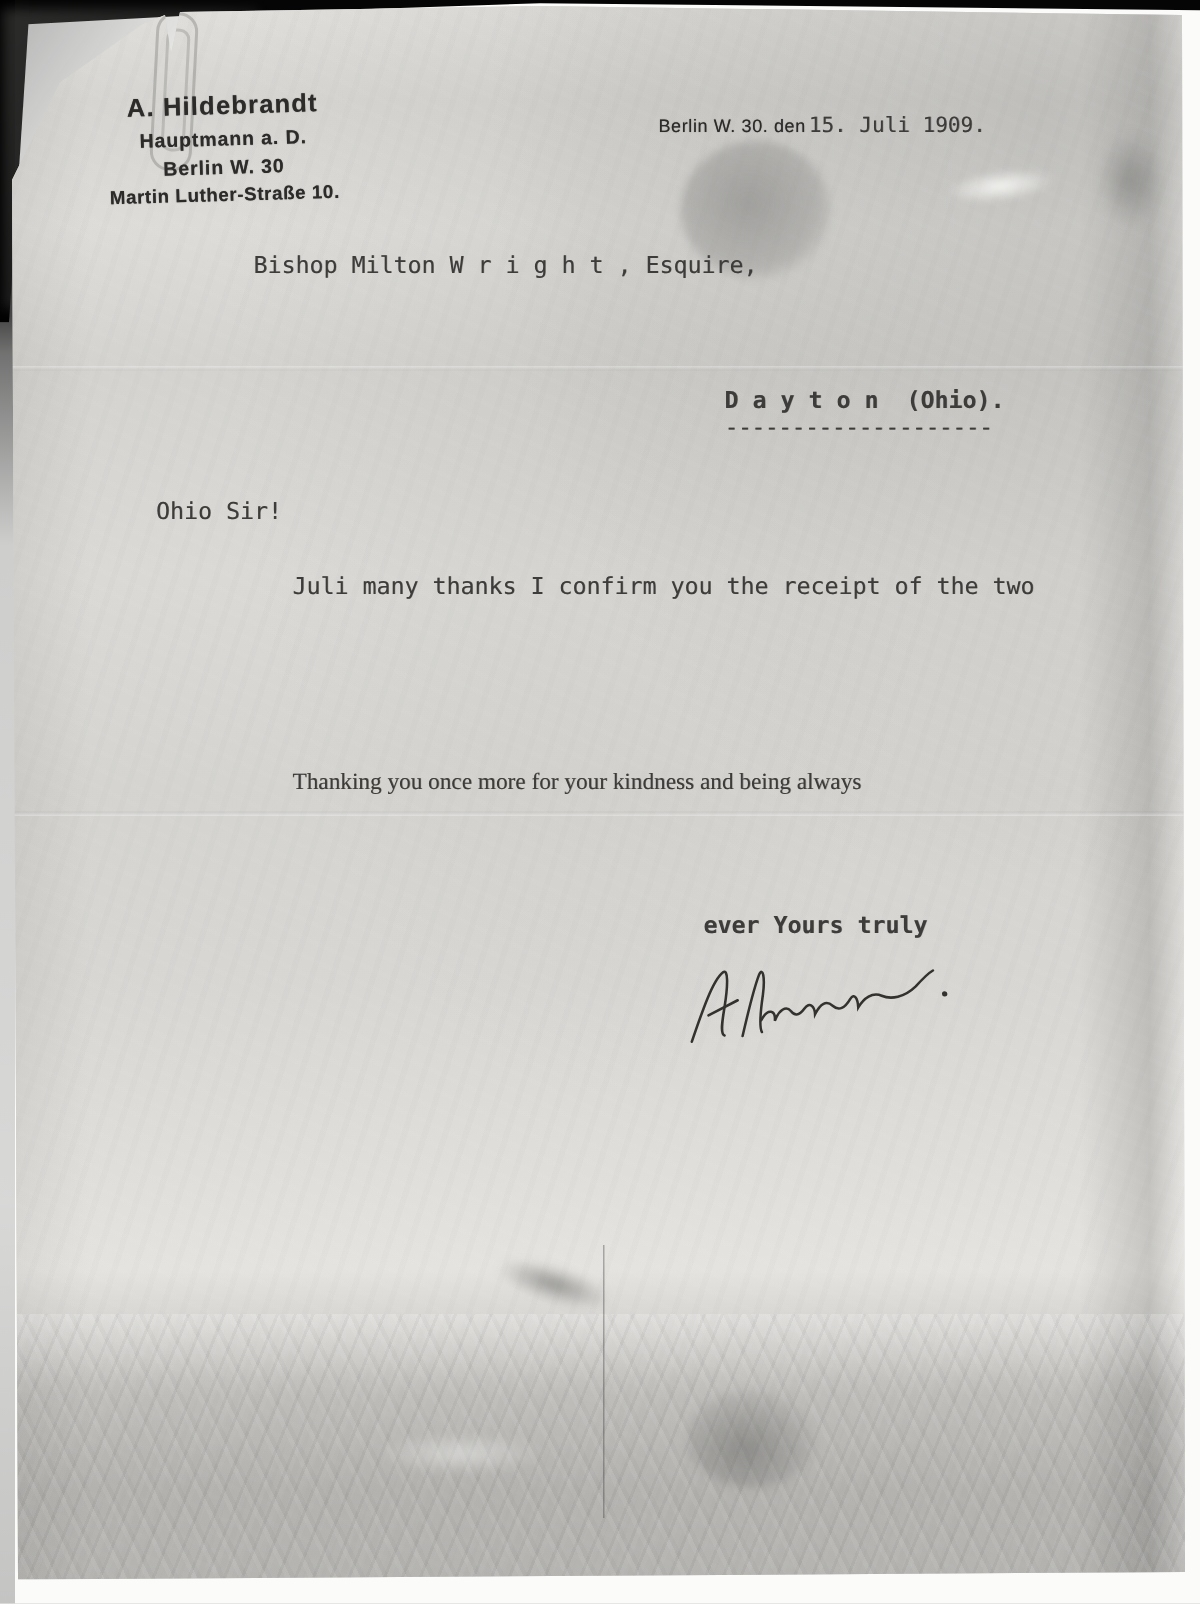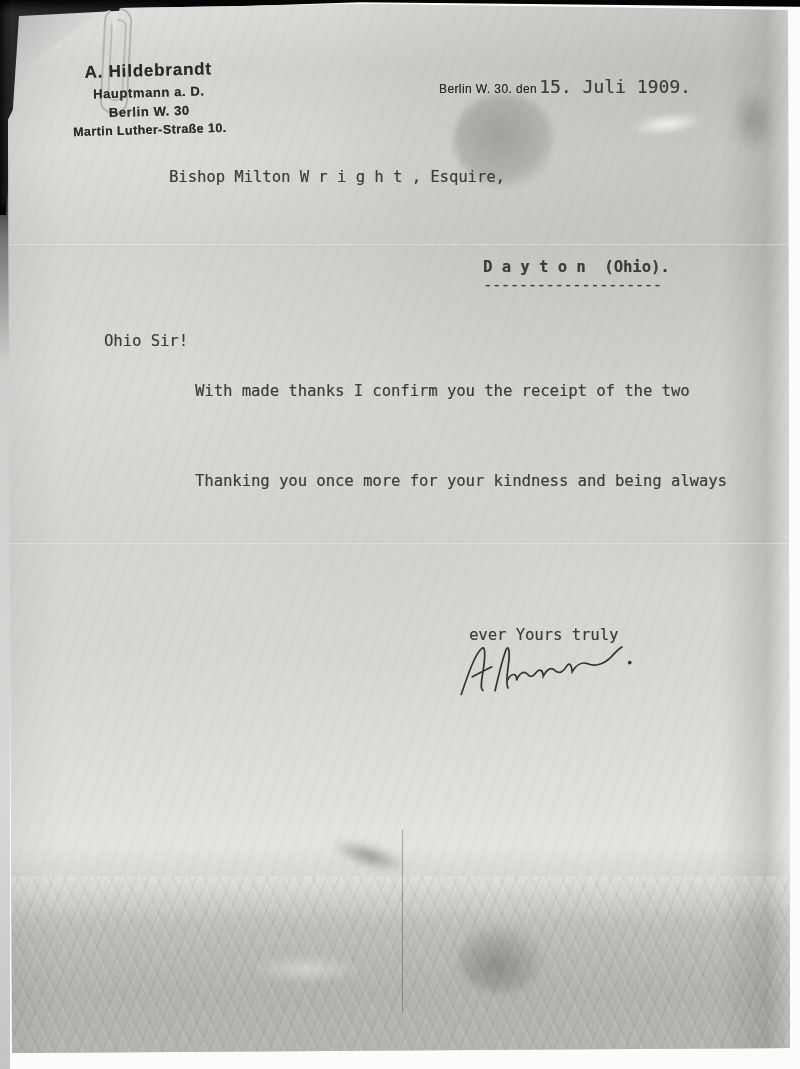--- a/index.html
+++ b/index.html
@@ -119,32 +119,32 @@
   }
   .lh-name{font-size:17px;font-weight:bold;letter-spacing:.8px;margin-bottom:7px;}
   .lh-sub{font-size:13px;font-weight:bold;letter-spacing:.6px;margin-bottom:6px;}
   .lh-sub2{font-size:12.5px;font-weight:bold;letter-spacing:.4px;}
   .dateline{position:absolute;left:433px;top:72px;display:flex;align-items:baseline;white-space:nowrap;}
   .date-printed{font-size:12px;font-weight:normal;letter-spacing:.4px;}
   .typed{
     color:#3d3c3a;font-family:"DejaVu Sans Mono", monospace;
     text-shadow:.4px 0 0 rgba(61,60,58,.45);white-space:pre;
   }
-  .date-typed{font-size:18px;margin-left:2px;}
+  .date-typed{font-size:14px;margin-left:2px;}
   .t15{font-size:15.5px;line-height:1;position:absolute;}
   .recipient{left:163px;top:166px;}
   .city{left:477px;top:256px;font-weight:bold;}
   .city-dashes{left:477px;top:274px;letter-spacing:-.4px;}
   .salutation{left:98px;top:330px;}
   .bl1{left:189px;top:380px;}
   .bl2{left:98px;top:415px;}
   .bl3{left:98px;top:450px;}
-  .bl4{left:189px;top:470px;}
+  .bl4{left:189px;top:510px;font-family:Liberation Serif, serif;}
   .bl5{left:98px;top:519px;}
-  .closing{left:463px;top:624px;}
+  .closing{left:463px;top:606px;font-weight:bold;}
   .signature{position:absolute;left:450px;top:636px;transform:rotate(-3deg);}
 </style>
 </head>
 <body>
 
 <div class="stage">
 
   <div class="scan-top"></div>
   <div class="scan-corner-wedge"></div>
   <div class="scan-left"></div>
@@ -180,21 +180,21 @@
       <span class="printed date-printed">Berlin W. 30. den</span>
       <span class="typed date-typed">15. Juli 1909.</span>
     </div>
 
     <div class="typed t15 recipient">Bishop Milton W r i g h t , Esquire,</div>
     <div class="typed t15 city">D a y t o n  (Ohio).</div>
     <div class="typed t15 city-dashes">--------------------</div>
 
     <div class="typed t15 salutation">Ohio Sir!</div>
 
-    <div class="typed t15 bl1">With made thanks I confirm you the receipt of the two</div>
+    <div class="typed t15 bl1">Juli many thanks I confirm you the receipt of the two</div>
     <div class="typed t15 bl4">Thanking you once more for your kindness and being always</div>
 
     <div class="typed t15 closing">ever Yours truly</div>
 
     <svg class="signature" width="180" height="58" viewBox="0 0 180 58">
       <g fill="none" stroke="#33322f" stroke-width="1.7" stroke-linecap="round">
         <path d="M4 50 C12 30 20 10 27 5 C31 2 30 14 27 28 C25 37 23 46 26 47"></path>
         <path d="M16 33 L36 24"></path>
         <path d="M38 48 C42 34 47 17 51 8 C54 2 55 10 53 21 C51 31 49 42 51 46"></path>
         <path d="M51 38 C56 30 61 32 60 39 C63 32 68 29 71 33 C73 36 76 37 80 32 C84 27 87 31 87 36 C91 29 95 27 99 31 C103 35 107 33 111 27 C114 23 116 27 116 33 C120 27 126 23 132 26 C138 29 147 28 155 21 C159 17 163 13 167 11"></path>

